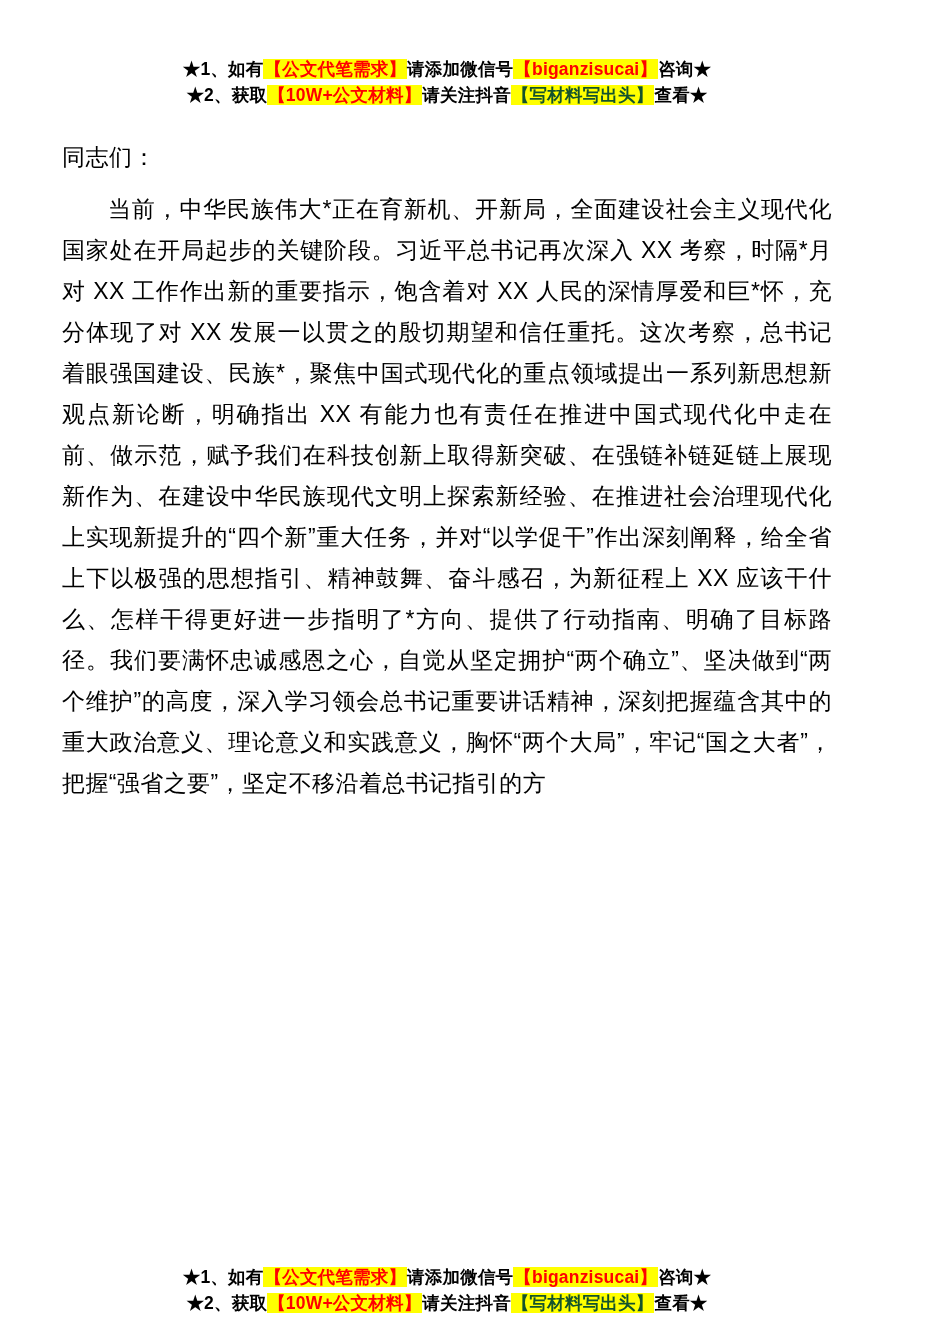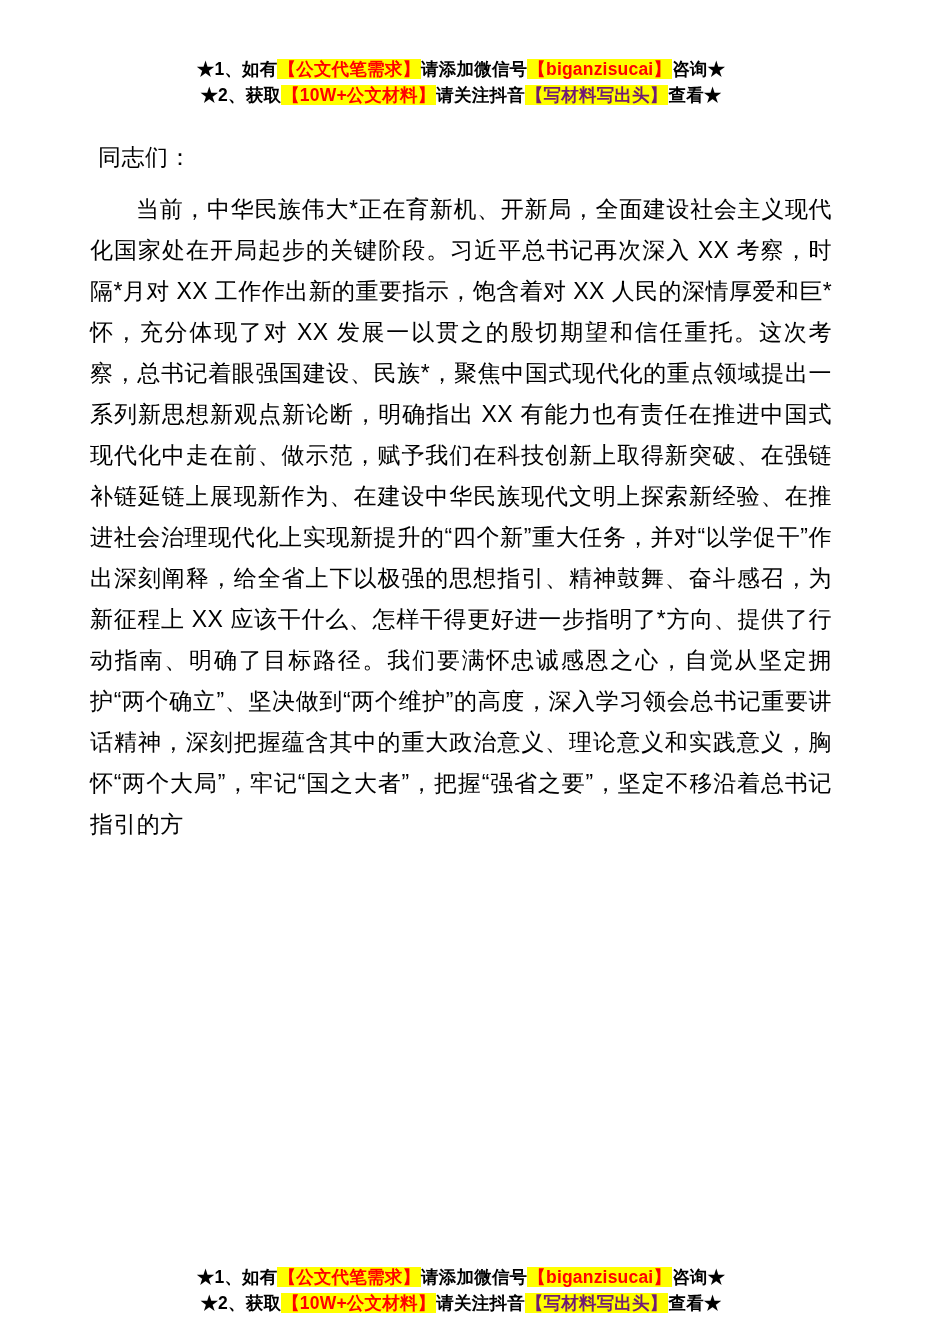--- a/index.html
+++ b/index.html
@@ -12,21 +12,21 @@
     height: 1344px;
     font-family: "Liberation Sans", sans-serif;
     color: #000000;
     position: relative;
     overflow: hidden;
   }
   .page {
     width: 950px;
     height: 1344px;
     box-sizing: border-box;
-    padding: 56px 118px 28px 90px;
+    padding: 56px 118px 28px 62px;
     position: relative;
     display: flex;
     flex-direction: column;
   }
   
   .banner {
     text-align: center;
     font-weight: bold;
     font-size: 17.5px;
     line-height: 1.5;
@@ -41,41 +41,41 @@
     padding-top: 10px;
   }
   .hl-yellow {
     background: #ffff00;
     color: #ff0000;
     font-weight: bold;
     padding: 0 1px;
   }
   .hl-yellow-black {
     background: #ffff00;
-    color: #701a75;
+    color: #14532d;
     font-weight: bold;
     padding: 0 1px;
   }
   .blk {
     color: #000000;
   }
   
   .doc-title {
     font-size: 23px;
     line-height: 1.78;
     letter-spacing: 0.5px;
     margin: 6px 0 0 0;
     text-align: justify;
     text-justify: inter-ideograph;
   }
   .salutation {
     font-size: 23px;
     line-height: 1.78;
     letter-spacing: 0.5px;
-    margin: 14px 0 0 8px;
+    margin: 14px 0 0 0;
   }
   .para {
     font-size: 23px;
     line-height: 1.78;
     letter-spacing: 0.4px;
     margin: 12px 0 0 0;
     text-align: justify;
     text-justify: inter-ideograph;
     text-indent: 2em;
     word-break: break-all;

